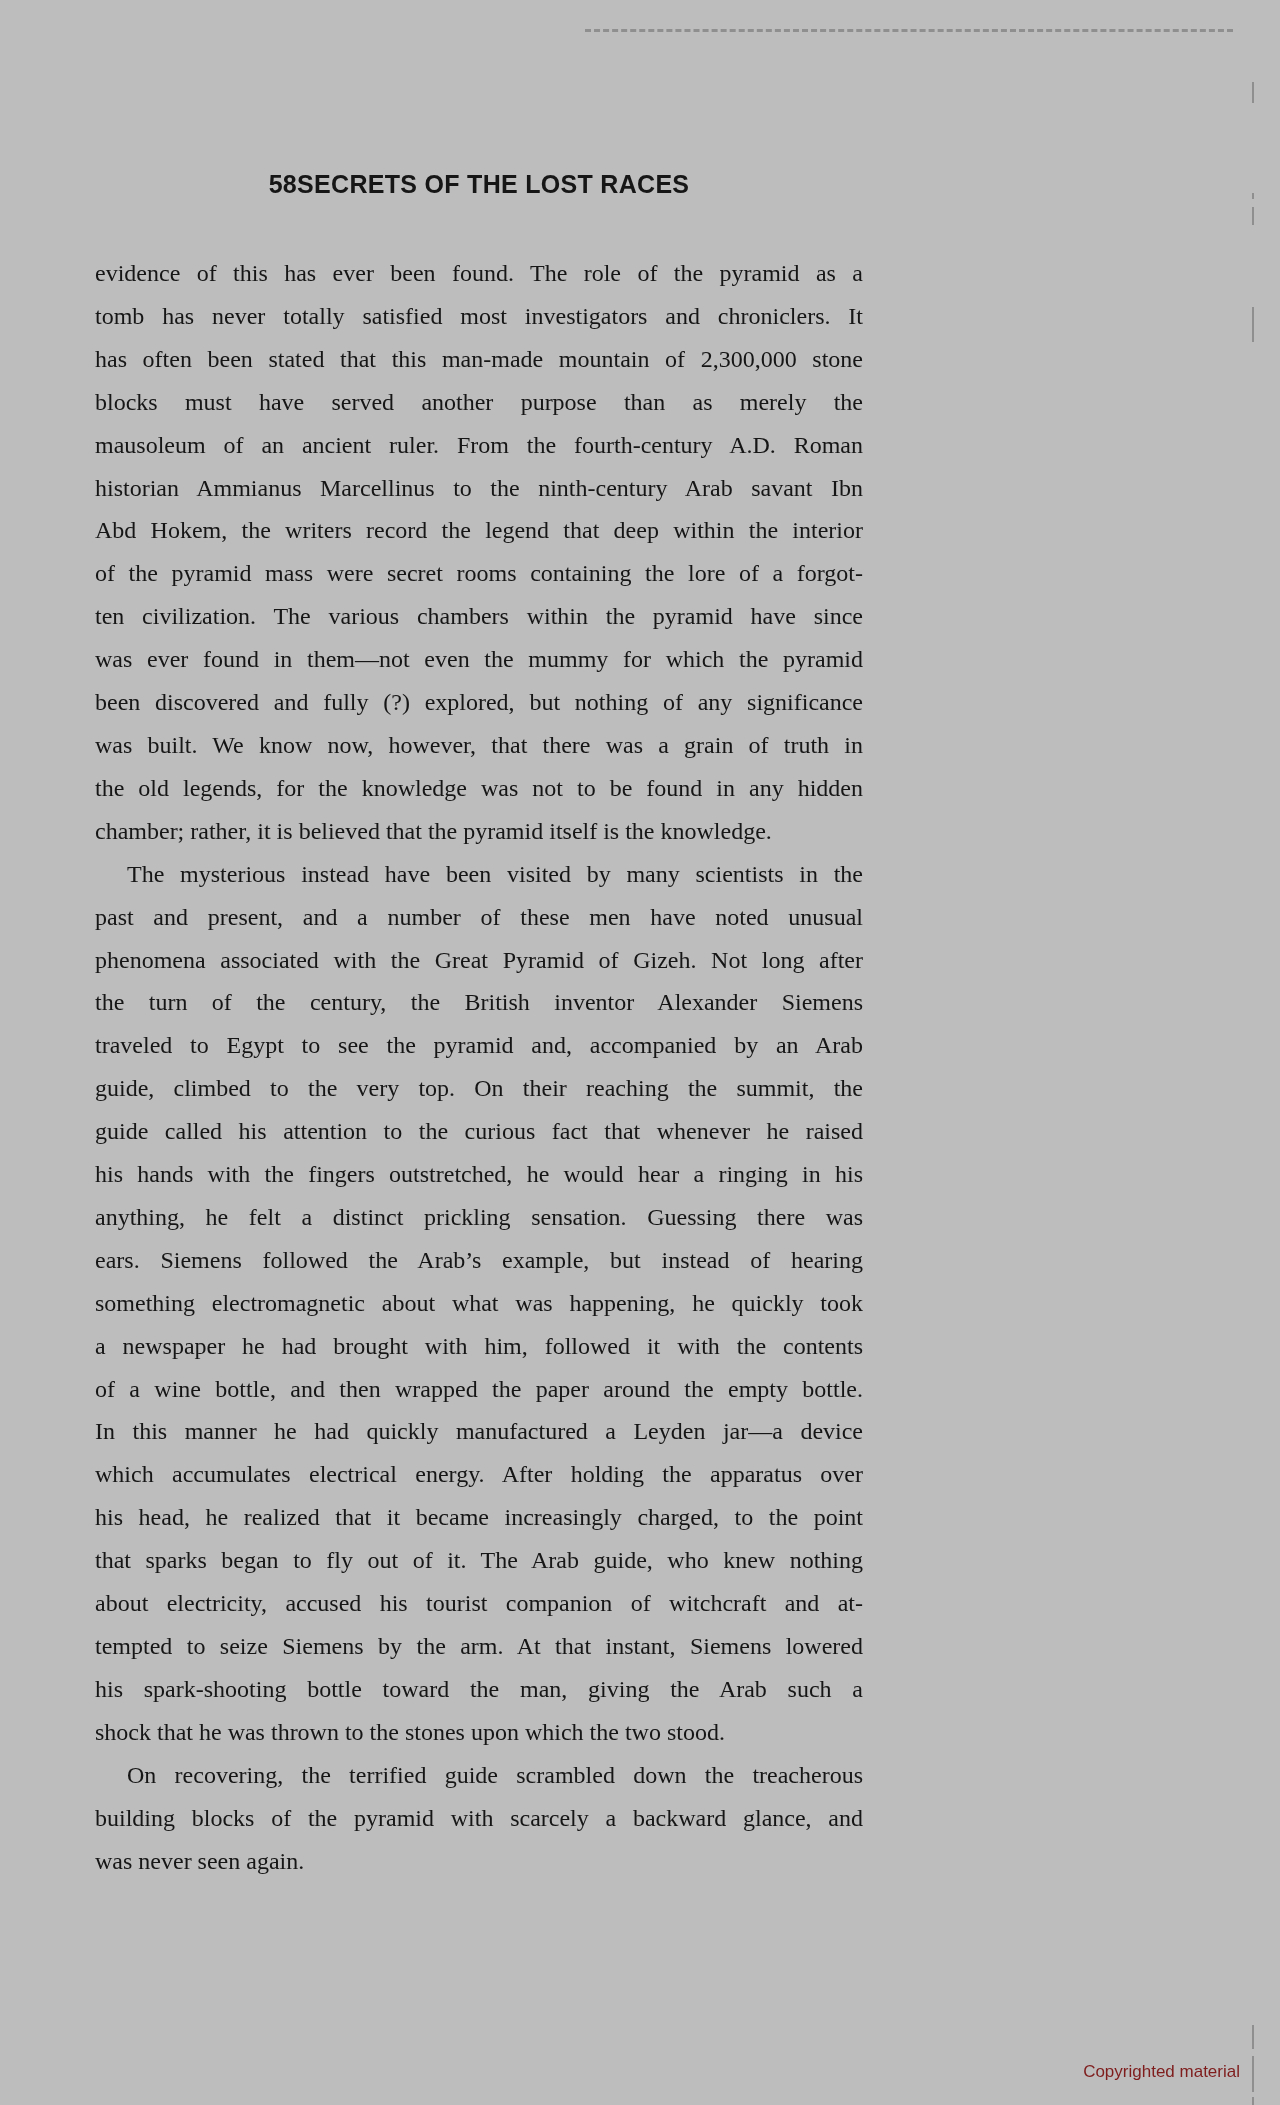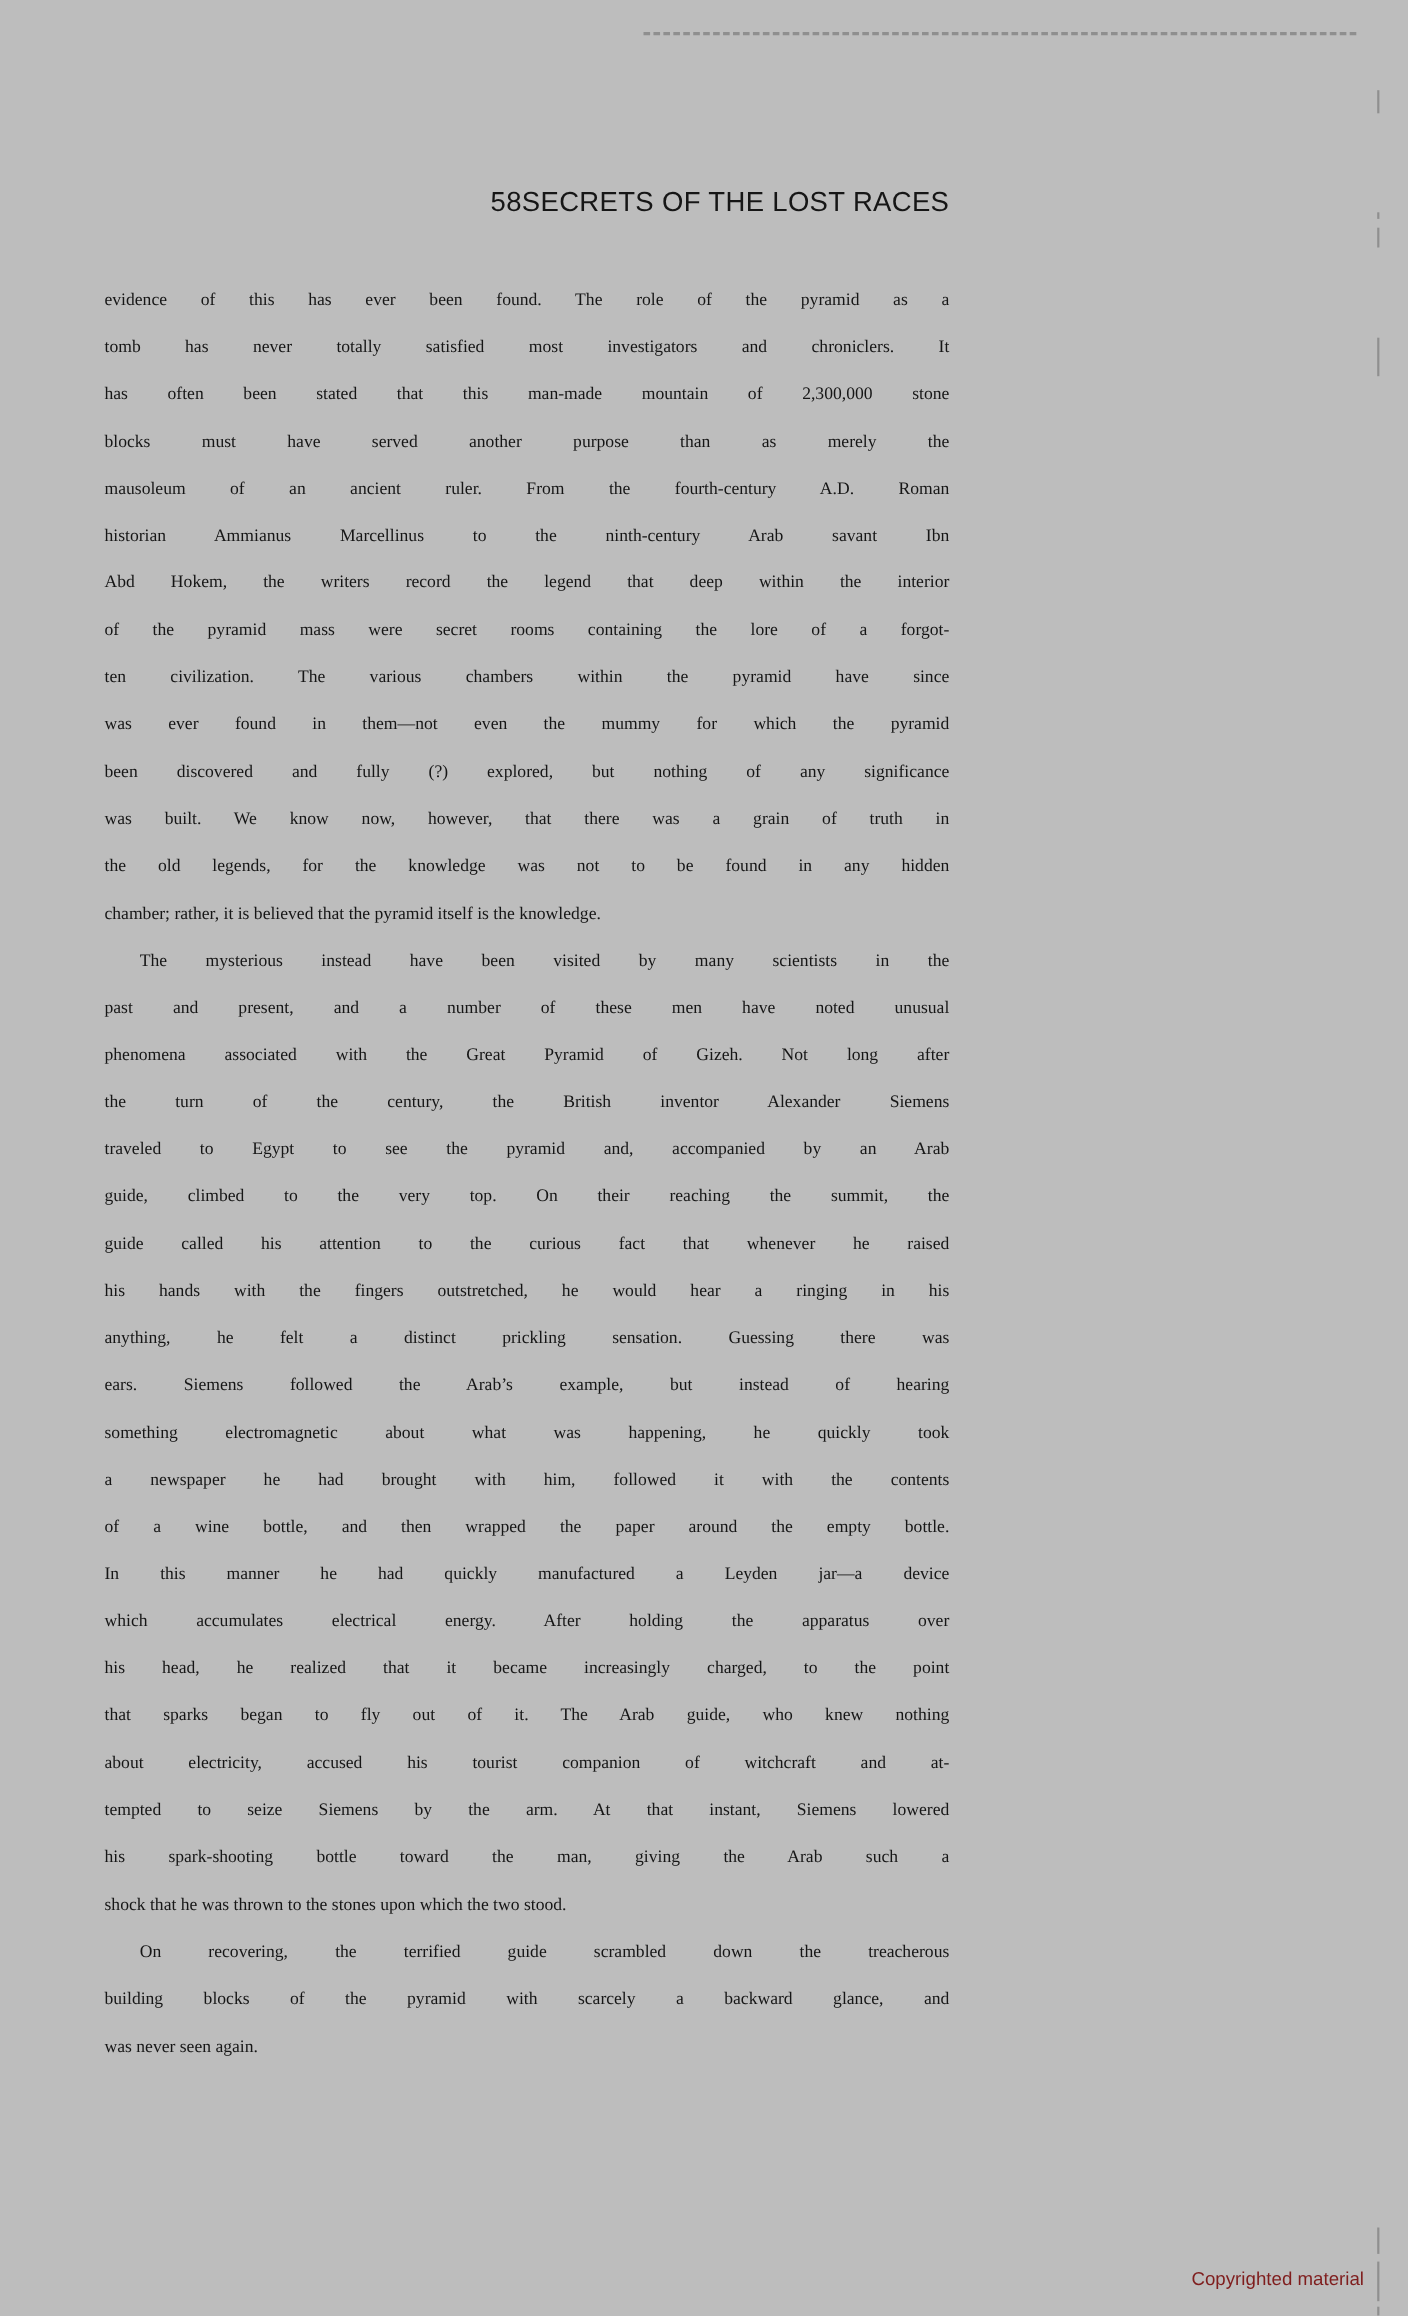--- a/index.html
+++ b/index.html
@@ -27,34 +27,34 @@
     left: 1252px;
     width: 2px;
     background: #8f8f8f;
   }
   .page-header {
     position: absolute;
     left: 95px;
     top: 170px;
     width: 768px;
     display: flex;
-    justify-content: flex-end;
+    justify-content: center;
     align-items: baseline;
     font-family: "Liberation Sans", sans-serif;
-    font-weight: normal;
+    font-weight: bold;
     font-size: 25px;
     color: #161616;
     letter-spacing: 0.3px;
   }
   .body-text {
     position: absolute;
     left: 95px;
     top: 252px;
     width: 768px;
-    font-size: 16px;
+    font-size: 24px;
     line-height: 42.9px;
     color: #161616;
   }
   .line {
     text-align: justify;
     text-align-last: justify;
     text-justify: inter-word;
     white-space: normal;
   }
   .line.indent {

